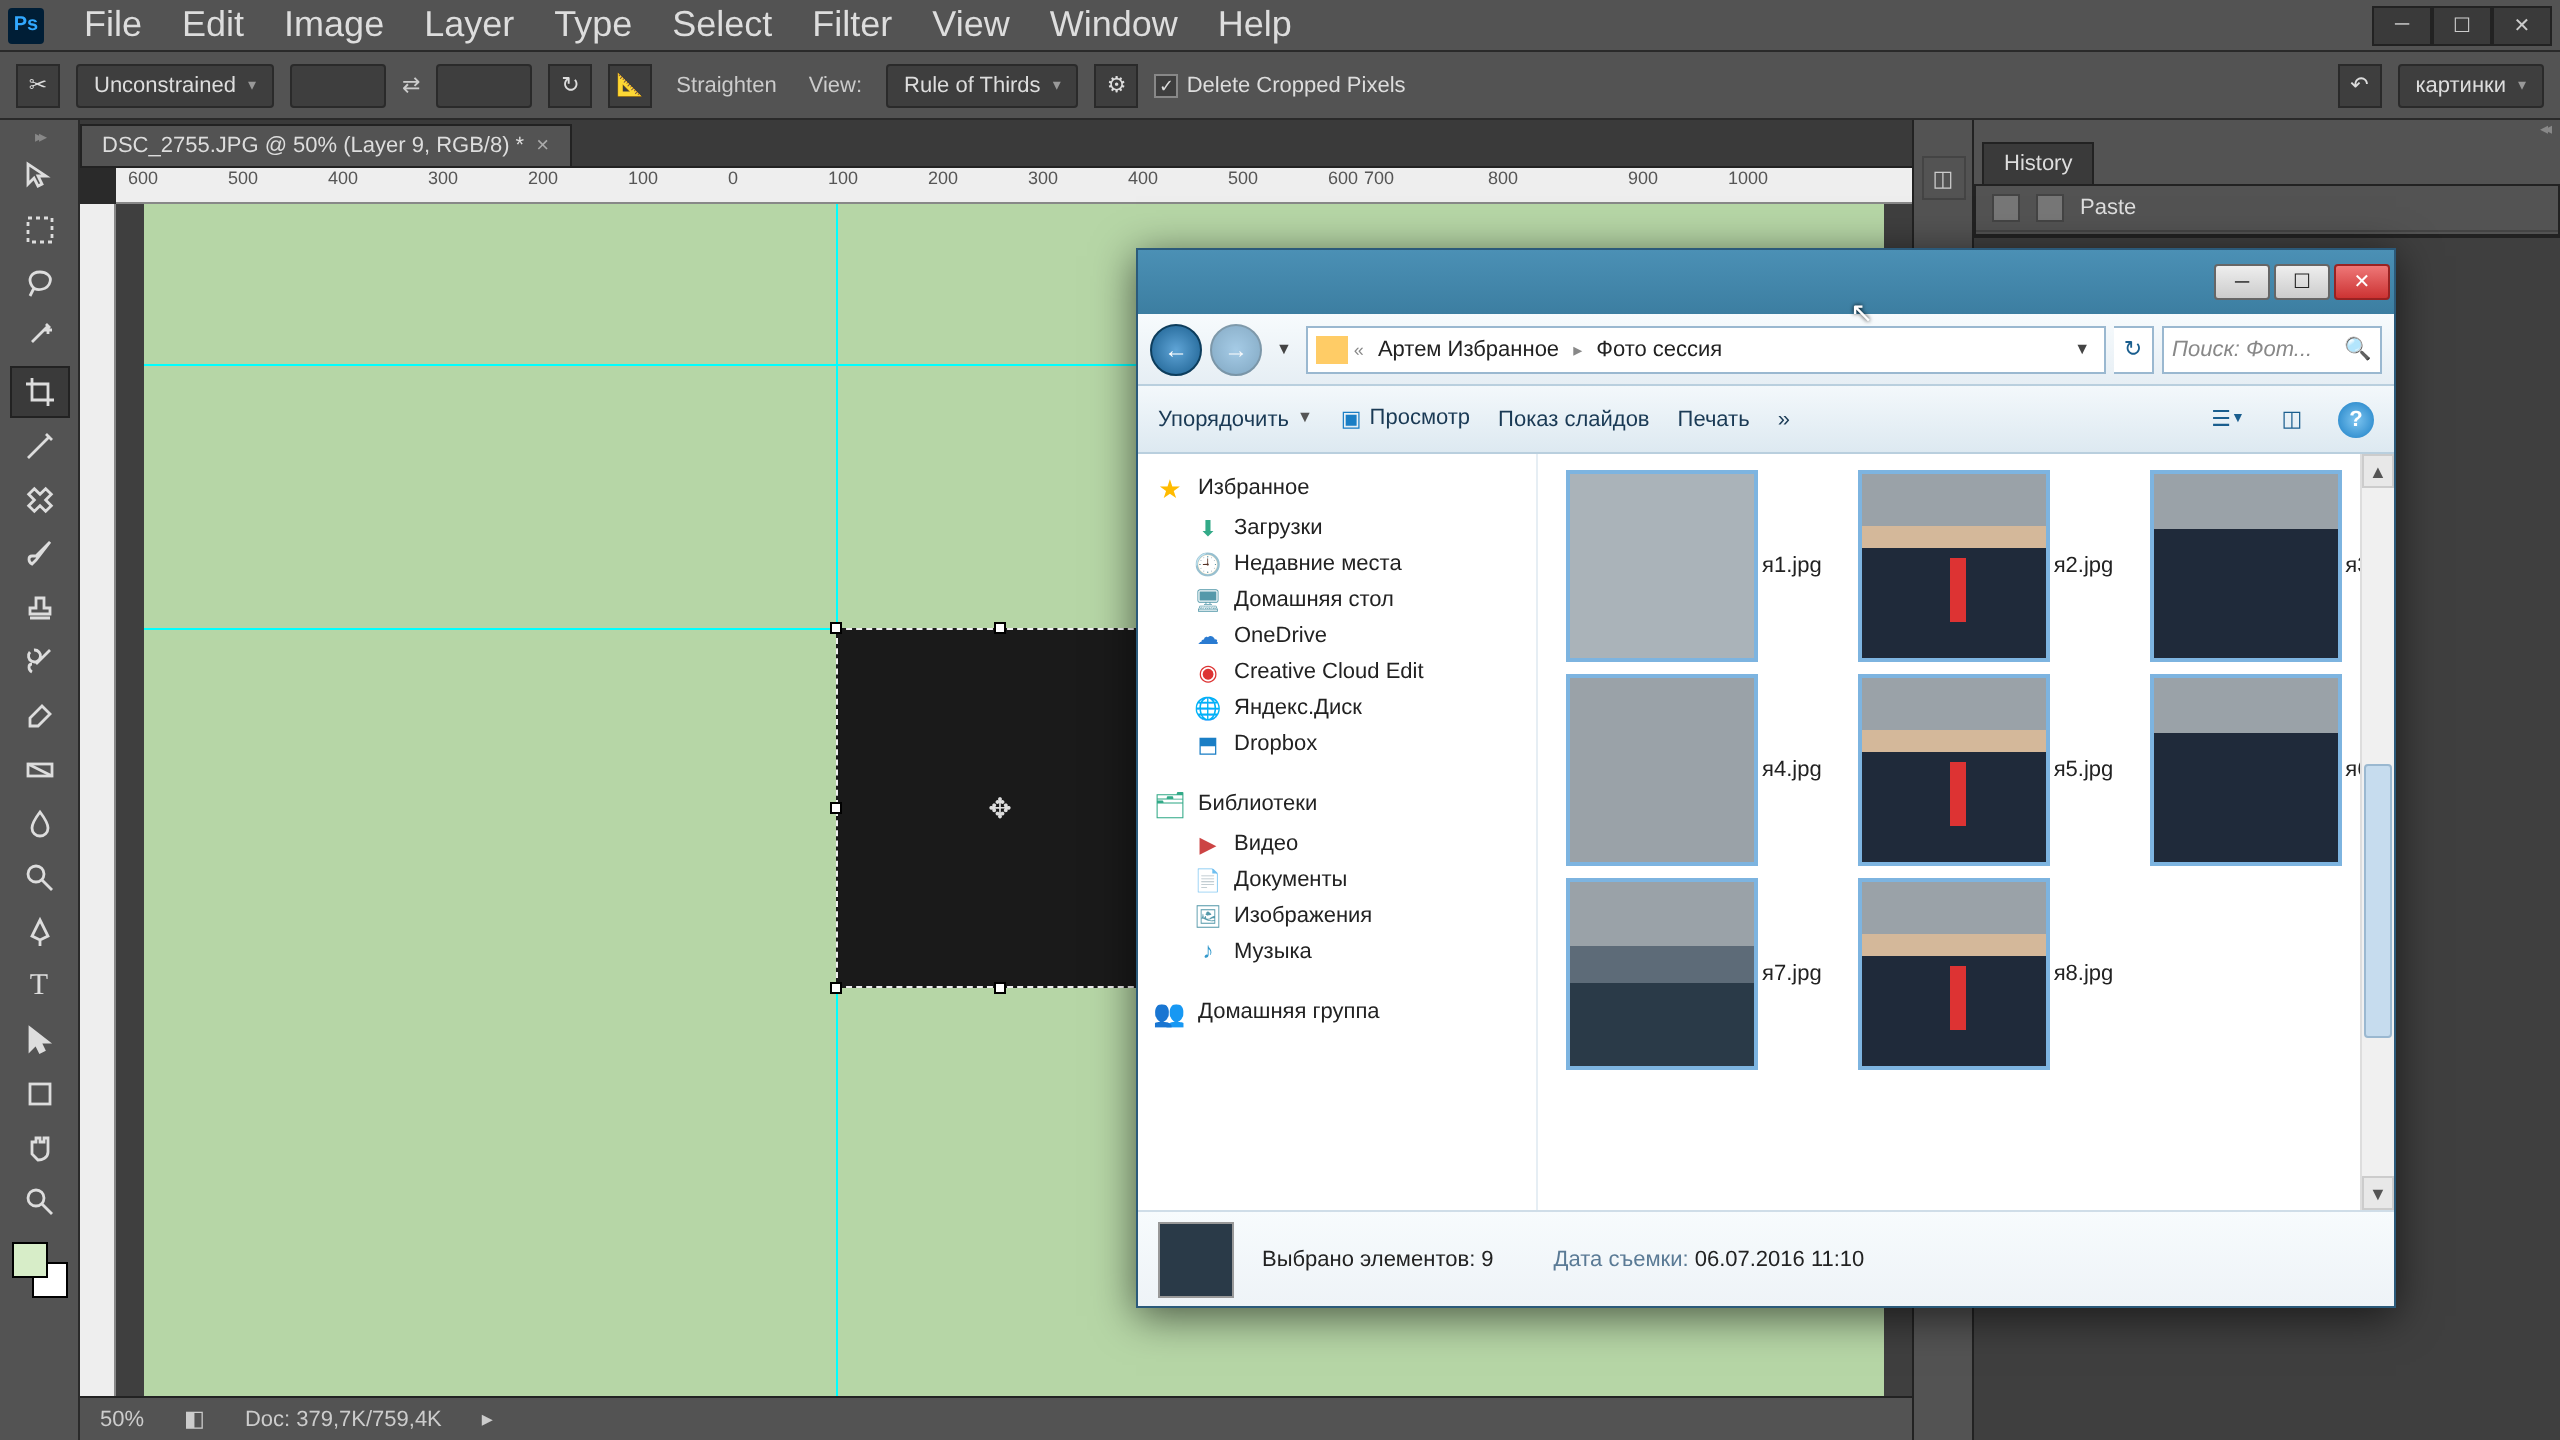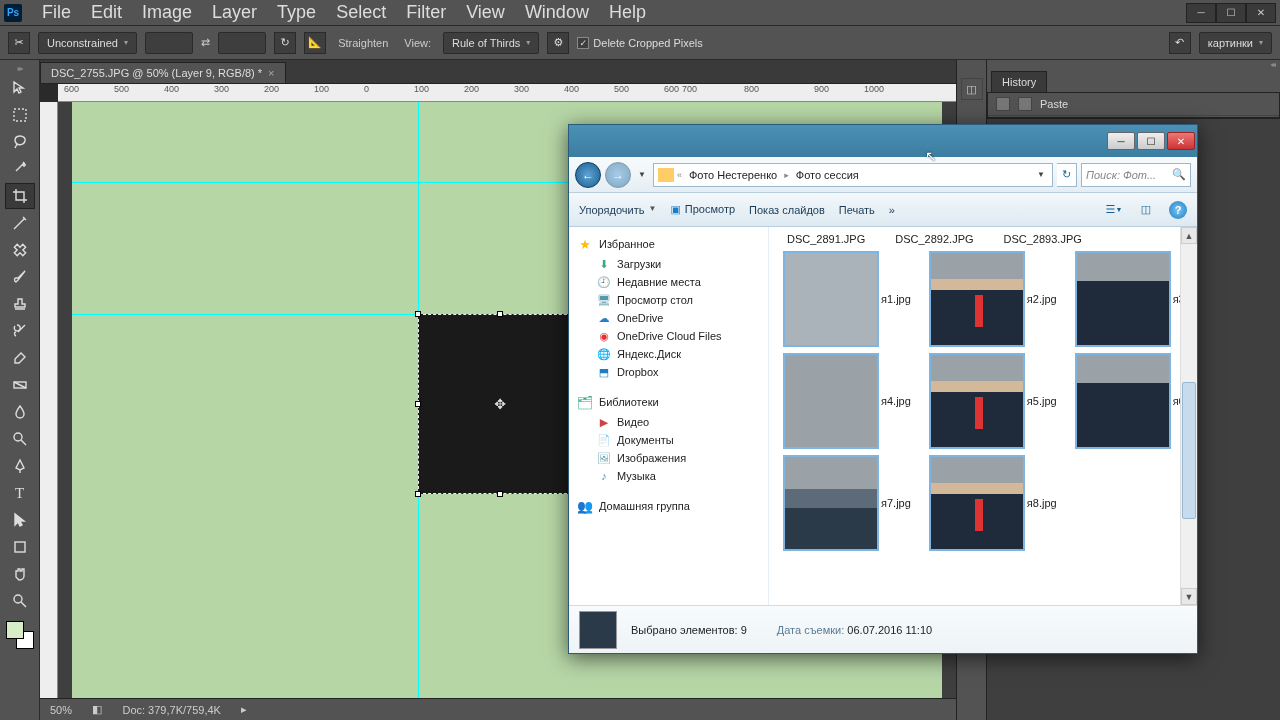--- a/index.html
+++ b/index.html
@@ -348,21 +348,21 @@
     <div class="exp-tb-btn">☐</div>
     <div class="exp-tb-btn exp-tb-close">✕</div>
   </div>
   <div class="exp-nav">
     <div class="nav-btn">←</div>
     <div class="nav-btn fwd">→</div>
     <span class="nav-dd">▼</span>
     <div class="breadcrumb">
       <div class="bc-folder"></div>
       <span class="bc-sep">«</span>
-      <span class="bc-seg">Фото Нестеренко</span>
+      <span class="bc-seg">Артем Избранное</span>
       <span class="bc-sep">▸</span>
       <span class="bc-seg">Фото сессия</span>
       <span style="flex:1"></span>
       <span class="nav-dd">▼</span>
     </div>
     <div class="bc-refresh">↻</div>
     <div class="search-box">
       <span>Поиск: Фот...</span>
       <span style="flex:1"></span>
       <span class="mag">🔍</span>
@@ -400,29 +400,29 @@
             <div class="tree-item">
               <span class="ico" style="color:#3a8">⬇</span>
               <span>Загрузки</span>
             </div>
             <div class="tree-item">
               <span class="ico" style="color:#59a">🕘</span>
               <span>Недавние места</span>
             </div>
             <div class="tree-item">
               <span class="ico" style="color:#59a">🖥</span>
-              <span>Просмотр стол</span>
+              <span>Домашняя стол</span>
             </div>
             <div class="tree-item">
               <span class="ico" style="color:#2a7bd1">☁</span>
               <span>OneDrive</span>
             </div>
             <div class="tree-item">
               <span class="ico" style="color:#d33">◉</span>
-              <span>OneDrive Cloud Files</span>
+              <span>Creative Cloud Edit</span>
             </div>
             <div class="tree-item">
               <span class="ico" style="color:#f0c000">🌐</span>
               <span>Яндекс.Диск</span>
             </div>
             <div class="tree-item">
               <span class="ico" style="color:#1a7ec5">⬒</span>
               <span>Dropbox</span>
             </div>
           </div>
@@ -452,25 +452,20 @@
           </div>
       </div>
       <div class="tree-group">
         <div class="tree-head">
             <span class="ico home">👥</span>
             <span>Домашняя группа</span>
           </div>
       </div>
     </div>
     <div class="exp-content">
-      <div class="file-labels">
-        <span>DSC_2891.JPG</span>
-        <span>DSC_2892.JPG</span>
-        <span>DSC_2893.JPG</span>
-      </div>
       <div class="thumb-grid" id="thumb-grid">
           <div class="thumb-cell">
             <div class="thumb-img p1"></div>
             <div class="thumb-name">я1.jpg</div>
           </div>
           <div class="thumb-cell">
             <div class="thumb-img p2"></div>
             <div class="thumb-name">я2.jpg</div>
           </div>
           <div class="thumb-cell">

